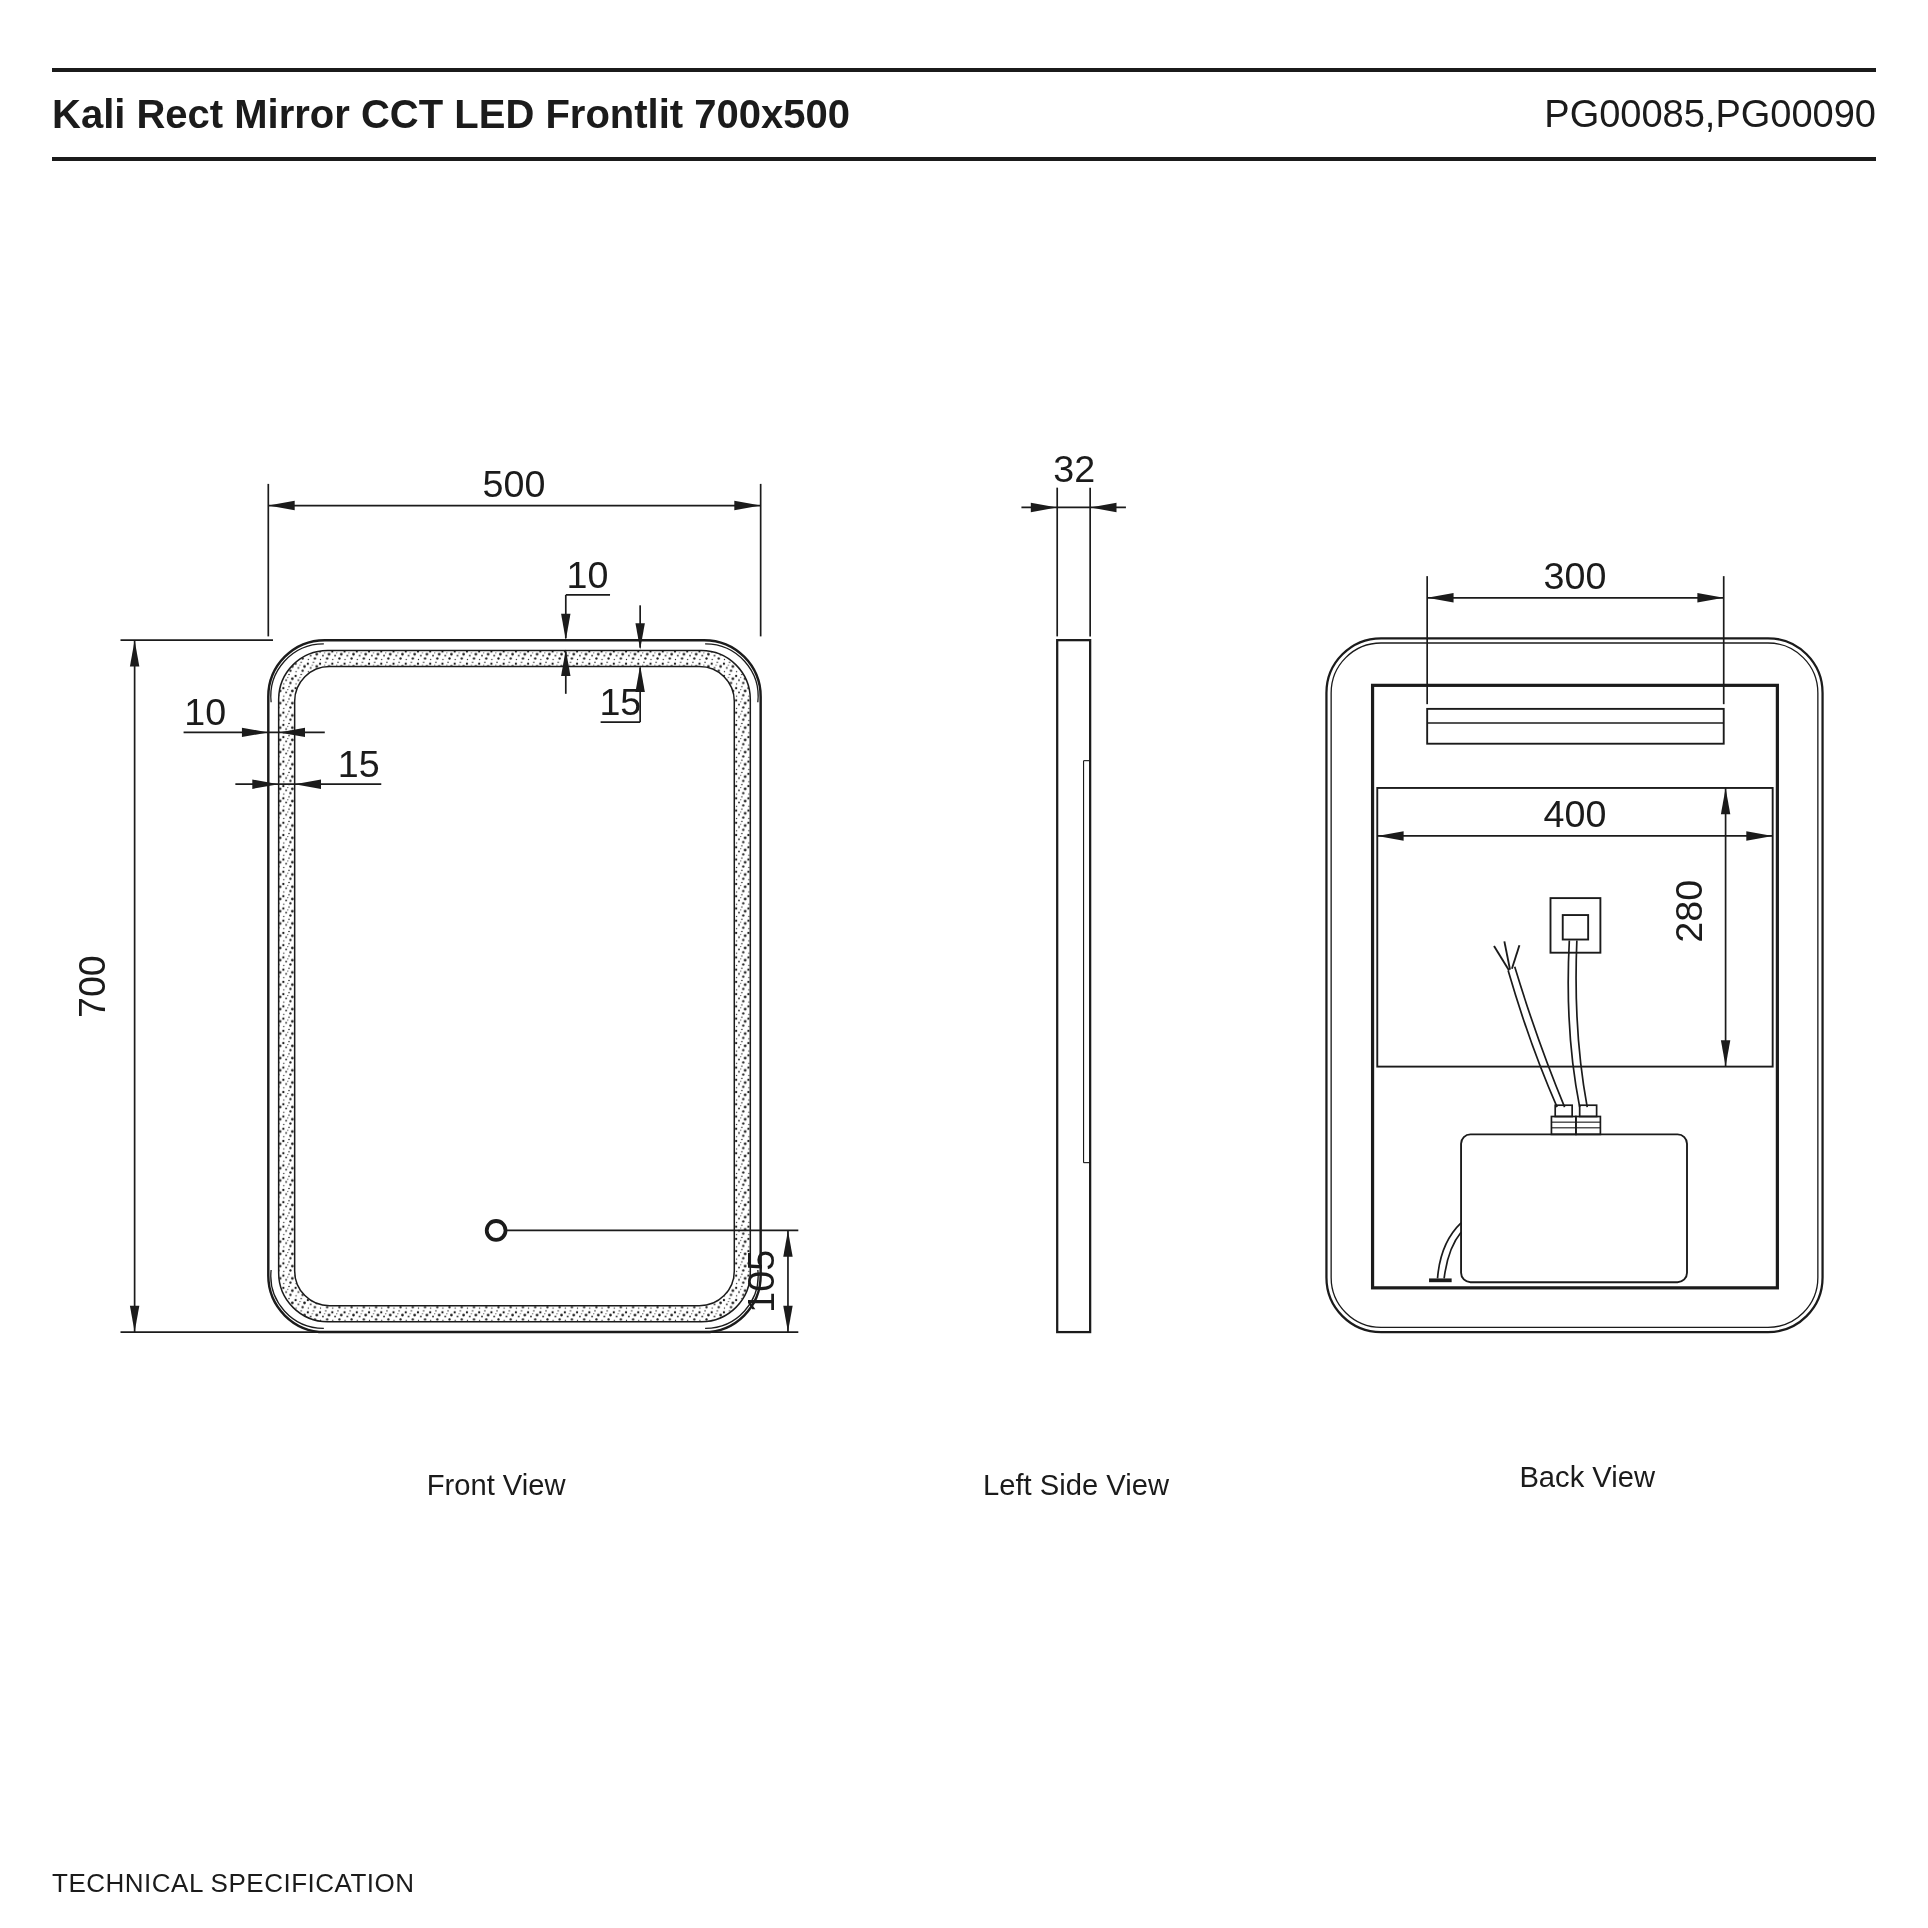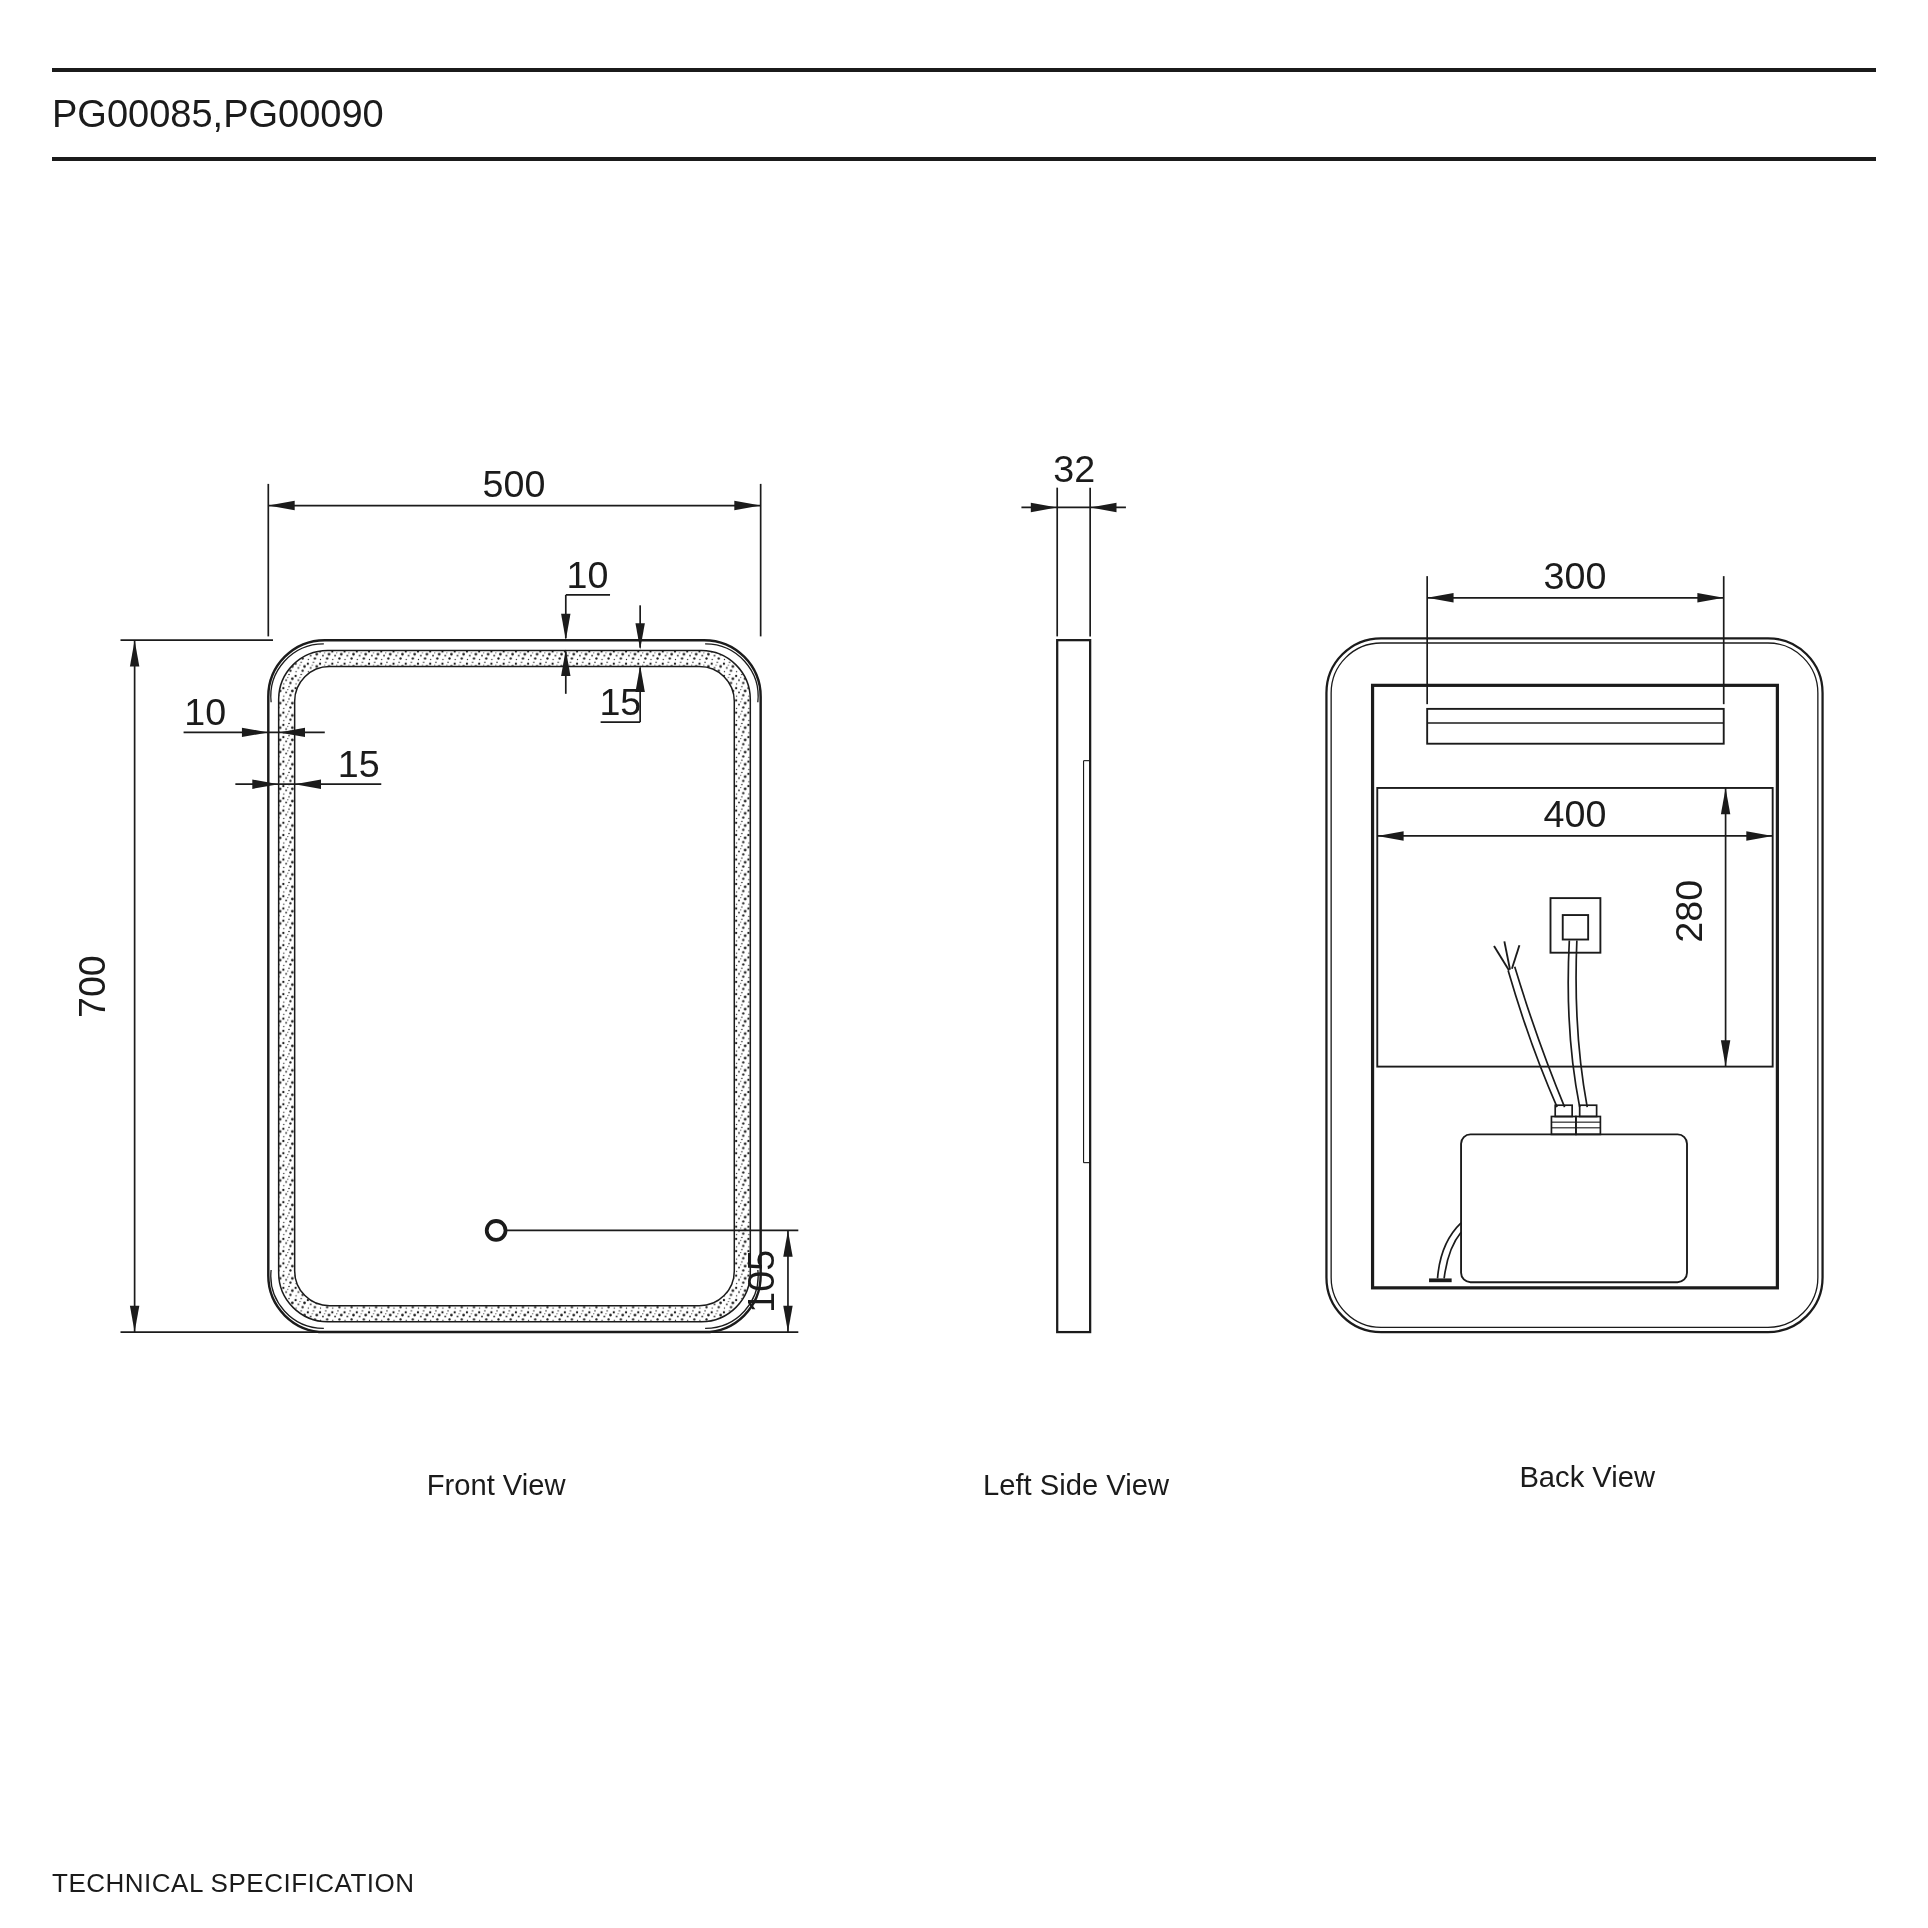--- a/index.html
+++ b/index.html
@@ -17,20 +17,21 @@
   svg{position:absolute;left:0;top:0;}
   svg text{font-family:"Liberation Sans",sans-serif;fill:#1b1b1b;}
   .dimtxt{font-size:40px;}
   .lbltxt{font-size:31px;}
 </style>
 </head>
 <body>
 
 <div class="rule" id="rule-top"></div>
 <div id="title-row">
+  <span id="doc-title">Kali Rect Mirror CCT LED Frontlit 700x500</span>
   <span id="doc-code">PG00085,PG00090</span>
 </div>
 <div class="rule" id="rule-bottom"></div>
 
 <svg width="1928" height="1928" viewBox="0 0 2048 2048">
   <defs>
     <pattern id="stipple" width="13" height="13" patternUnits="userSpaceOnUse">
       <rect width="13" height="13" fill="#ffffff"></rect>
       <circle cx="2" cy="3" r="1.2" fill="#1b1b1b"></circle>
       <circle cx="8" cy="1.5" r="0.8" fill="#1b1b1b"></circle>

